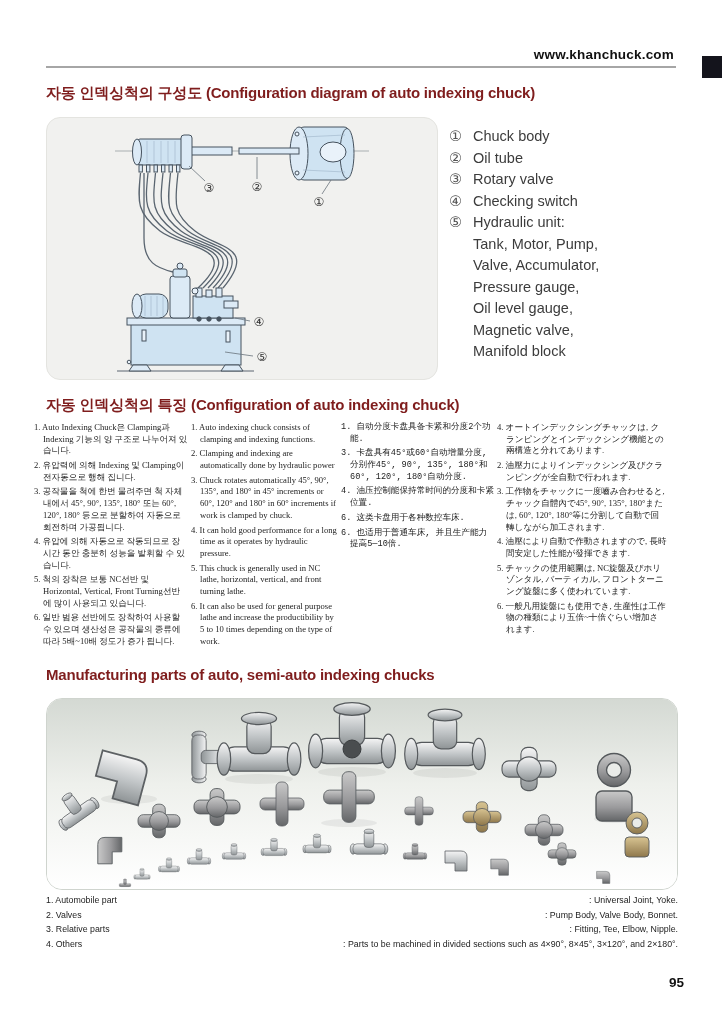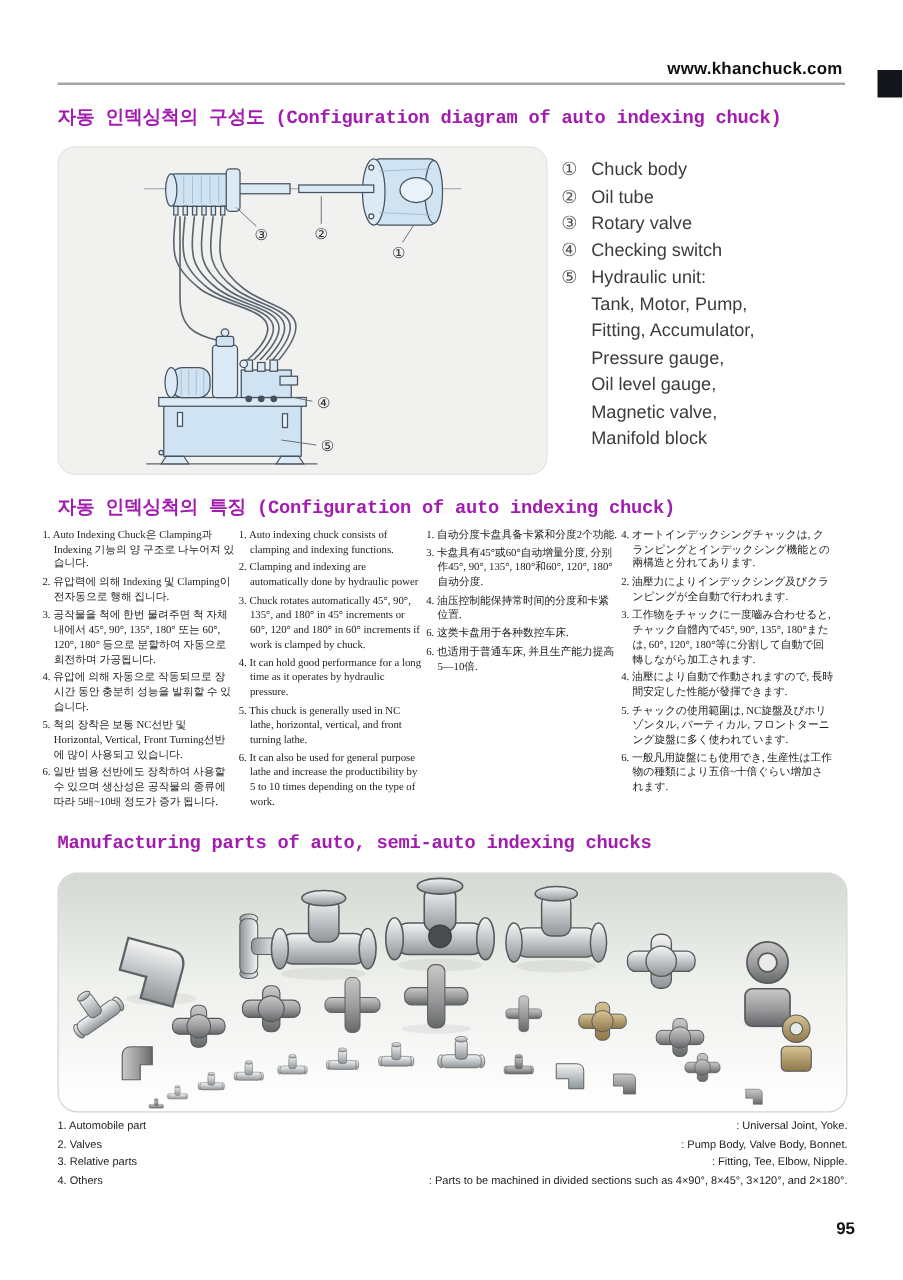--- a/index.html
+++ b/index.html
@@ -5,36 +5,36 @@
   html,body{margin:0;padding:0;background:#ffffff;}
   .page{
     position:relative;width:722px;height:1024px;background:#ffffff;overflow:hidden;
     font-family:"Liberation Sans","DejaVu Sans",sans-serif;color:#1a1a1a;
   }
   
   .site-url{position:absolute;top:47px;right:48px;font-size:13.5px;font-weight:bold;letter-spacing:.2px;color:#111;}
   .header-rule{position:absolute;top:66px;left:46px;width:630px;height:2px;background:#a6a6a6;}
   .corner-tab{position:absolute;top:56px;right:0;width:20px;height:22px;background:#14141c;}
   
-  .sec-title{position:absolute;left:46px;font-size:15px;font-weight:bold;color:#a21caf;letter-spacing:-.2px;white-space:nowrap;font-family:Liberation Mono, monospace;}
+  .sec-title{position:absolute;left:46px;font-size:15px;font-weight:bold;color:#7f1d1d;letter-spacing:-.2px;white-space:nowrap;}
   .t1{top:84px;} .t2{top:396px;} .t3{top:666px;}
   
   .diagram-box{position:absolute;top:117px;left:46px;width:390px;height:261px;background:#f1f1ef;border:1px solid #e4e4e0;border-radius:14px;overflow:hidden;}
   .legend{position:absolute;top:126px;left:449px;width:240px;font-size:14.5px;line-height:20.5px;color:#3c3c3c;}
   .legend-item{display:flex;gap:7px;margin-bottom:1px;}
   .legend-num{color:#555;flex:0 0 17px;}
   .legend-sub{padding-left:24px;}
   .legend-sub div{margin-bottom:1px;}
   
   .features{position:absolute;top:422px;left:34px;width:633px;display:flex;gap:3px;}
   .fcol{font-size:8.6px;line-height:1.36;color:#1c1c1c;}
   .fcol p{margin:0 0 3px 0;text-indent:-9px;padding-left:9px;}
   .fcol.c1{width:154px;font-family:"Liberation Serif","DejaVu Serif",serif;}
   .fcol.c2{width:147px;font-family:"Liberation Serif","DejaVu Serif",serif;}
-  .fcol.c3{width:153px;font-family:Liberation Serif, serif;}
+  .fcol.c3{width:153px;font-family:Liberation Mono, monospace;}
   .fcol.c4{width:170px;font-family:"Liberation Serif","DejaVu Serif",serif;}
   
   .photo-box{position:absolute;top:698px;left:46px;width:630px;height:190px;border-radius:16px;overflow:hidden;border:1px solid #cfd4ce;}
   
   .parts-list{position:absolute;top:893px;left:46px;width:632px;font-size:8.8px;line-height:14.5px;color:#222;}
   .parts-row{display:flex;}
   .p-label{flex:0 0 92px;}
   .p-value{flex:1;text-align:right;}
   
   .page-num{position:absolute;top:975px;right:38px;font-size:13.5px;font-weight:bold;color:#111;text-align:center;}
@@ -163,21 +163,21 @@
     <div class="legend-item">
         <span class="legend-num">④</span>
         <span>Checking switch</span>
       </div>
     <div class="legend-item">
         <span class="legend-num">⑤</span>
         <span>Hydraulic unit:</span>
       </div>
     <div class="legend-sub">
       <div>Tank, Motor, Pump,</div>
-      <div>Fitting, Accumulator,</div>
+      <div>Valve, Accumulator,</div>
       <div>Pressure gauge,</div>
       <div>Oil level gauge,</div>
       <div>Magnetic valve,</div>
       <div>Manifold block</div>
     </div>
   </div>
 
   <div class="sec-title t2">자동 인덱싱척의 특징 (Configuration of auto indexing chuck)</div>
 
   <div class="features">

